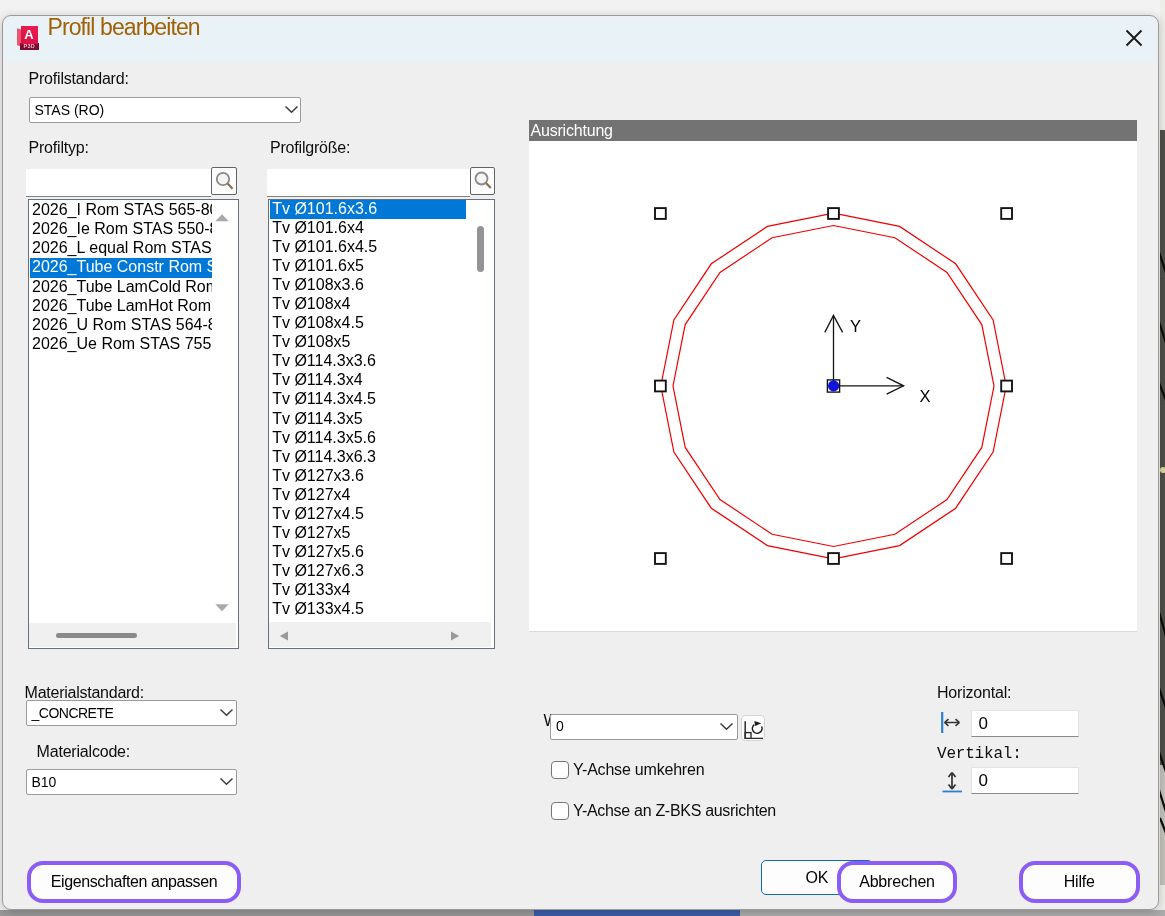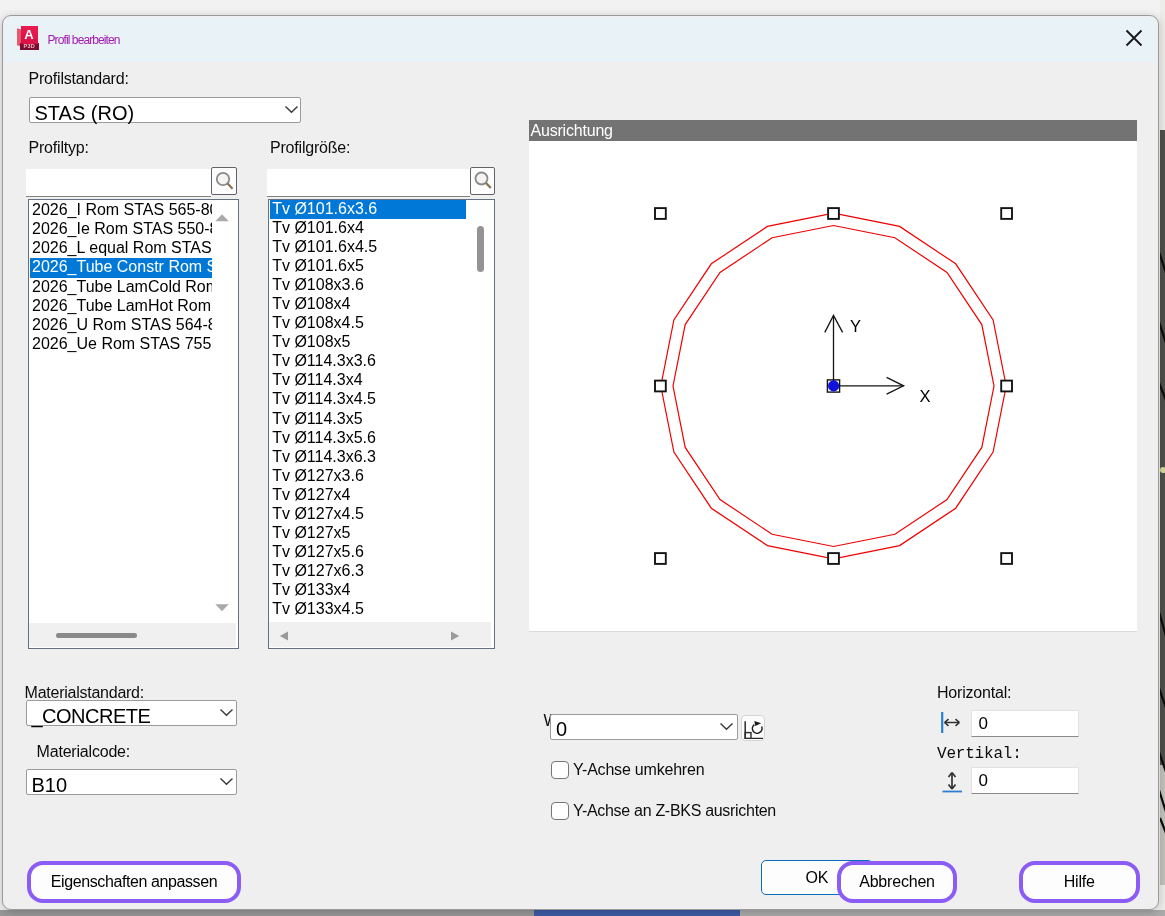--- a/index.html
+++ b/index.html
@@ -5,26 +5,26 @@
 html,body{margin:0;padding:0;}
 body{width:1165px;height:916px;position:relative;overflow:hidden;
   font-family:"Liberation Sans",sans-serif;background:#f2f2f2;}
 .abs{position:absolute;}
 #bgbottom{left:0;top:910px;width:1165px;height:6px;background:#989898;}
 #bgbottom .blue{position:absolute;left:534px;top:0;width:206px;height:6px;background:#3d5ca6;}
 #bgbottom .right{position:absolute;left:740px;top:0;width:425px;height:6px;background:#ababab;}
 #dlg{left:2px;top:15px;width:1155px;height:893px;background:#efefef;
   border:1.5px solid #9b9b9b;border-radius:9px;box-shadow:0 2px 10px rgba(0,0,0,0.22);}
 #titlebar{left:3.5px;top:16.5px;width:1152px;height:45.5px;background:#e9f2f7;border-radius:7px 7px 0 0;}
-#title{left:47.5px;top:33px;font-size:12px;letter-spacing:-0.9px;color:#a21caf;}
+#title{left:47.5px;top:14px;font-size:23px;letter-spacing:-0.9px;color:#a16207;}
 
 .lab{font-size:16px;letter-spacing:-0.2px;color:#0d0d0d;line-height:16px;white-space:pre;}
 
 .combo{background:#fff;border:1px solid #9b9b9b;border-radius:2px;}
-.combo .tx{position:absolute;left:5px;top:4px;font-size:20px;color:#000;white-space:pre;}
+.combo .tx{position:absolute;left:5px;top:4px;font-size:14px;color:#000;white-space:pre;}
 
 .sinput{background:#fff;border:none;border-bottom:1.6px solid #818181;}
 .list{background:#fff;border:1.2px solid #657080;}
 .li{height:19.1px;line-height:17.9px;font-size:16px;padding-left:2.5px;white-space:pre;overflow:hidden;color:#000;}
 .sel{background:#0078d7;color:#fff;}
 .btn{background:#fdfdfd;border:4px solid #8b5cf6;border-radius:16px;text-align:center;
   font-size:16px;letter-spacing:-0.2px;color:#000;}
 </style>
 </head>
 <body>

